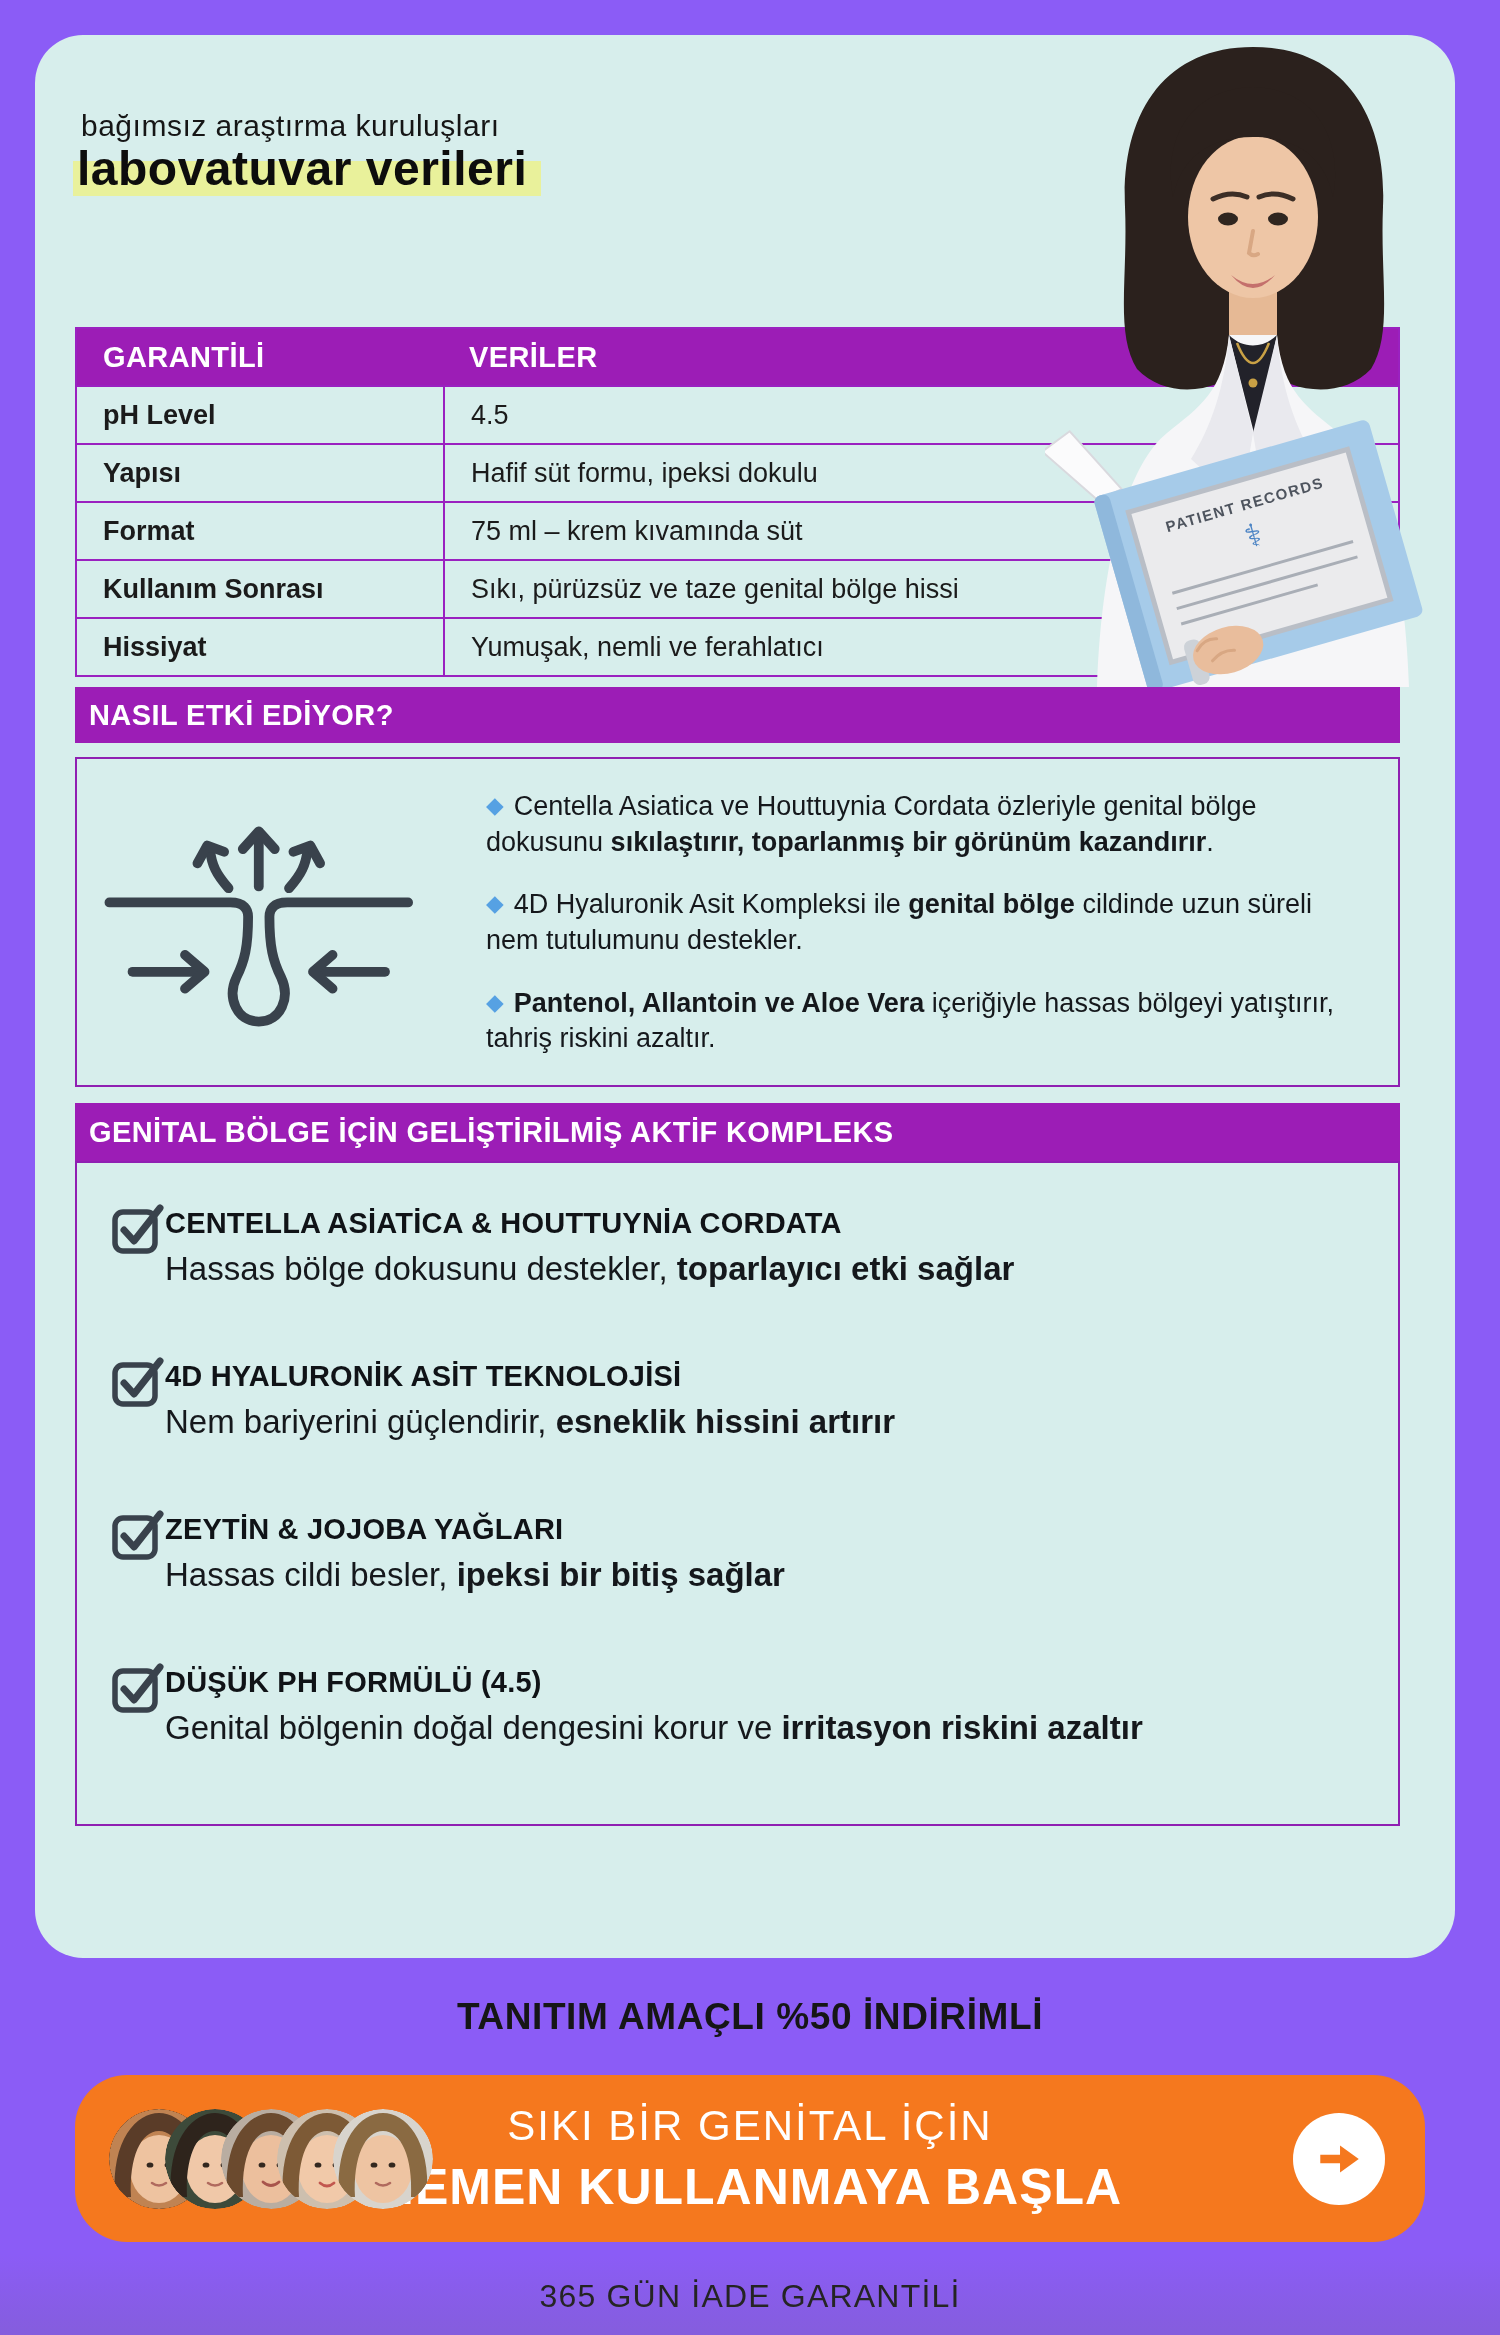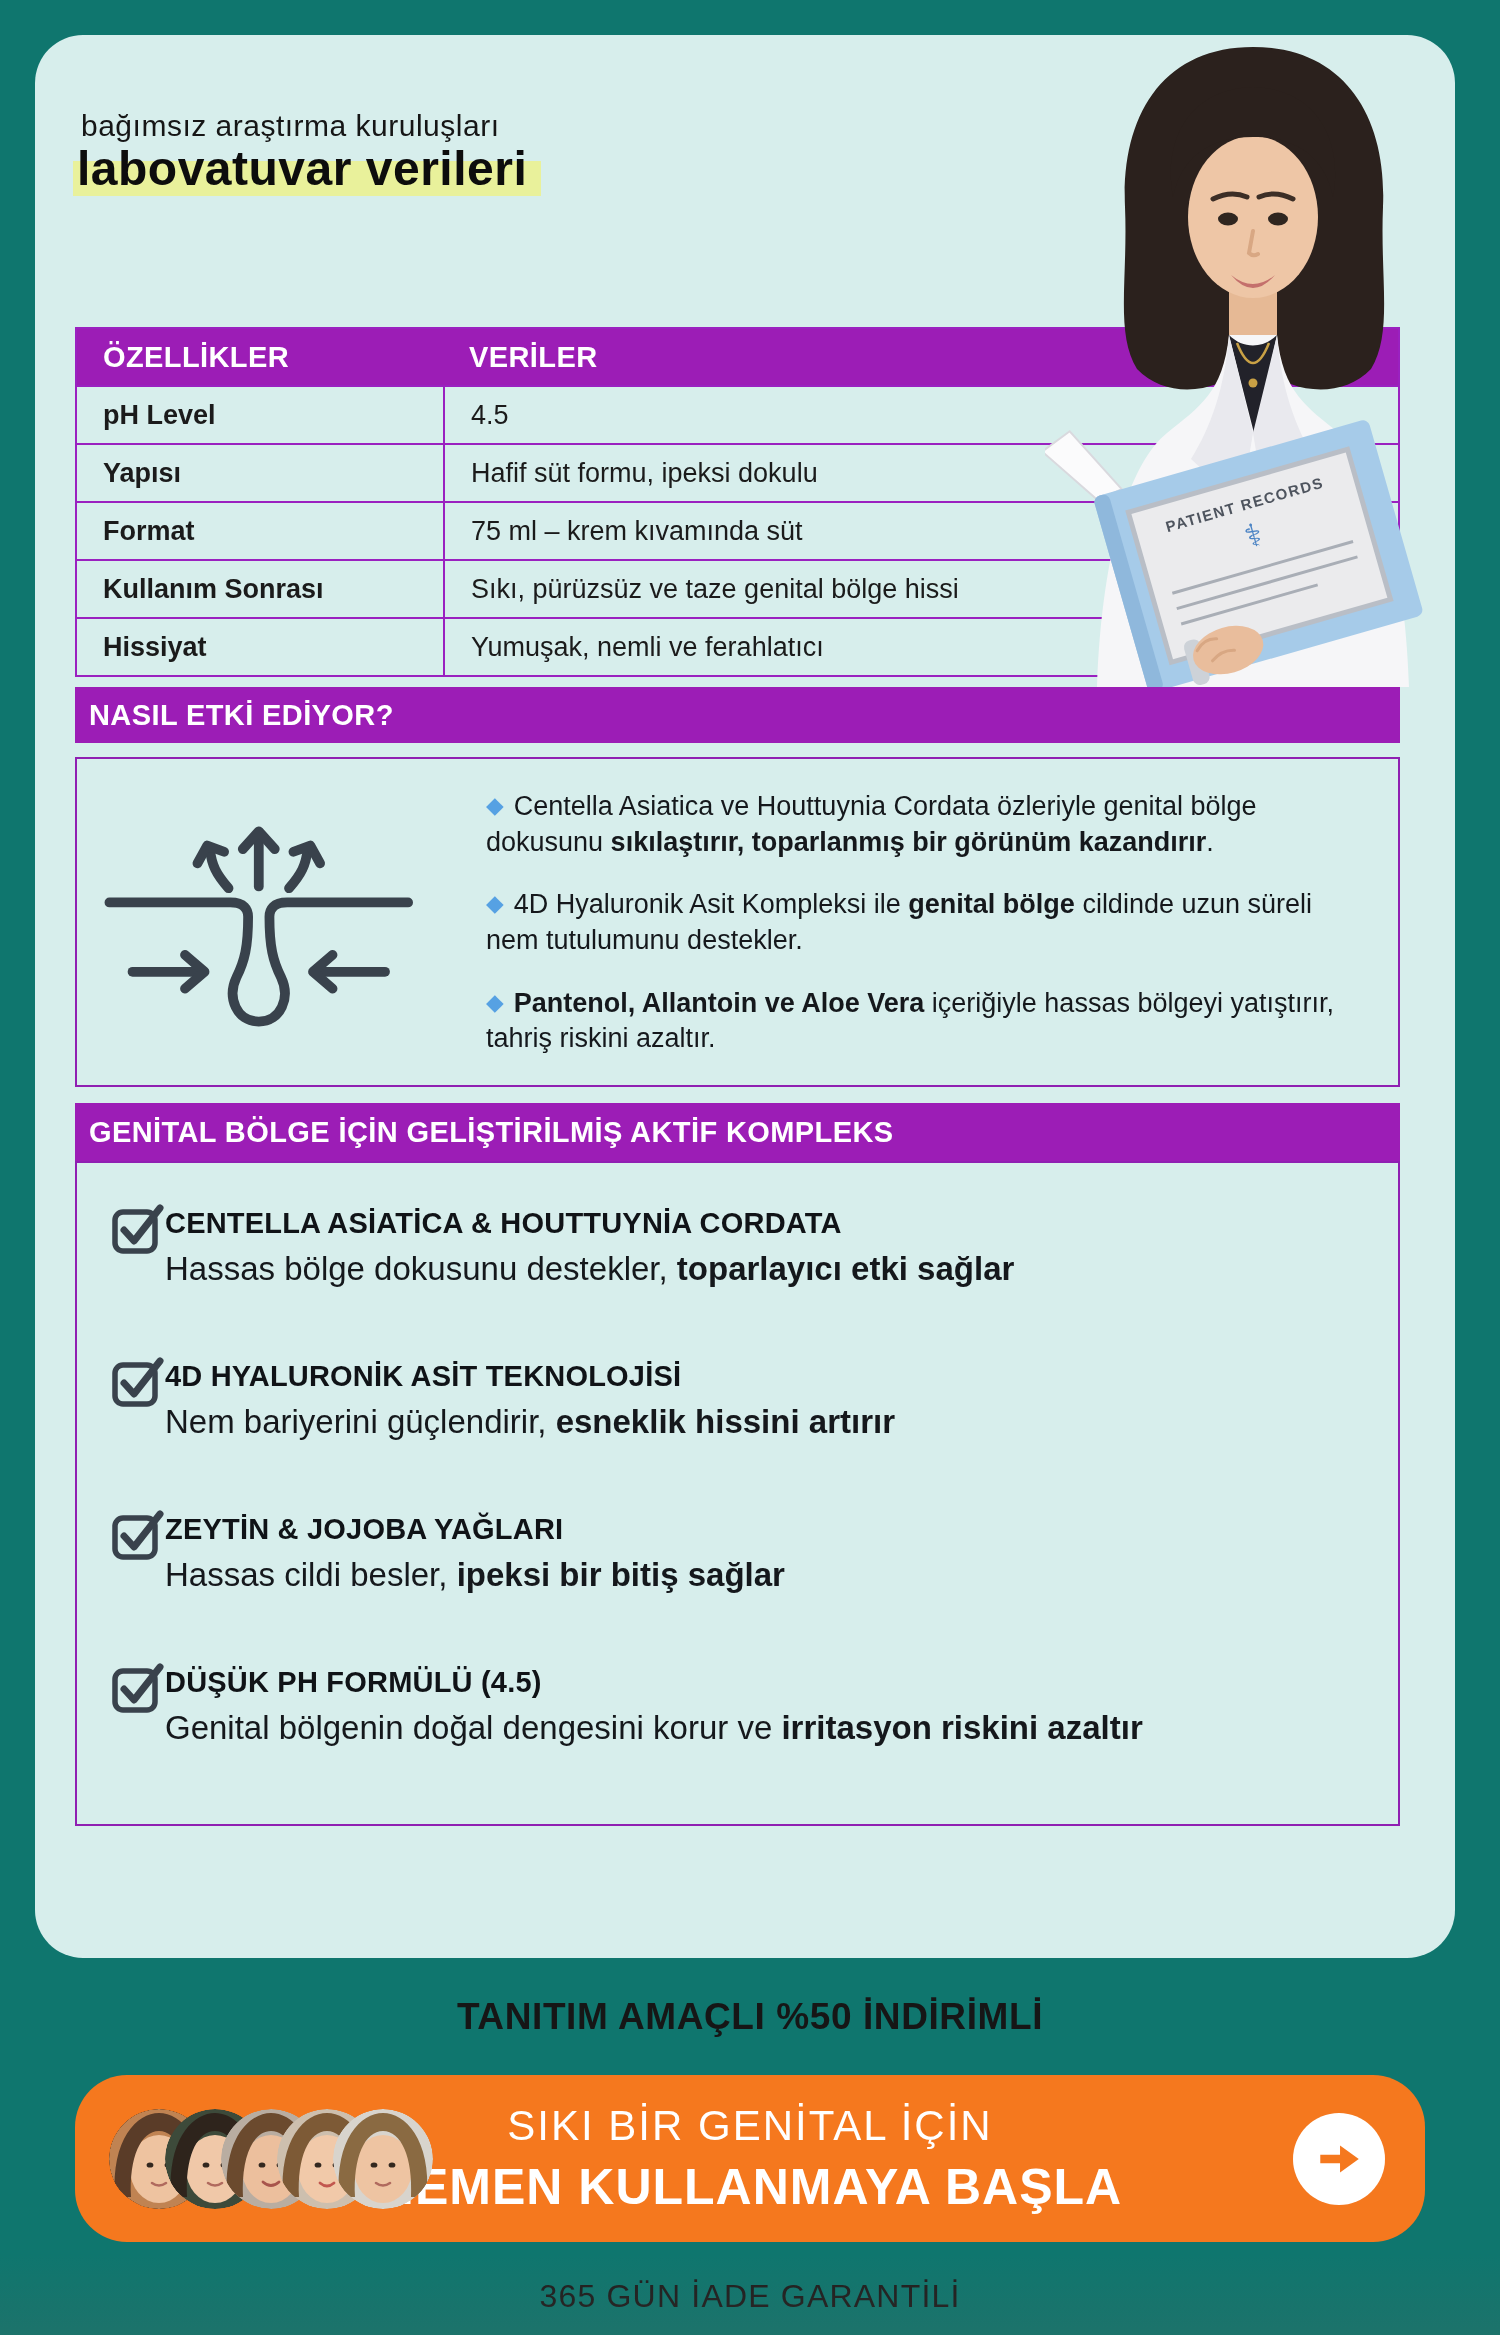--- a/index.html
+++ b/index.html
@@ -1,19 +1,19 @@
 <!DOCTYPE html>
 <html lang="tr"><head>
 <meta charset="utf-8">
 <style>
   * { margin:0; padding:0; box-sizing:border-box; }
   body { background:#f7f5ef; }
   .page{
     position:relative; width:1500px; height:2335px; overflow:hidden;
-    background:#0f766e; font-family:"Liberation Sans", sans-serif; color:#1b1b1b;
+    background:#8b5cf6; font-family:"Liberation Sans", sans-serif; color:#1b1b1b;
   }
   .page::after{
     content:""; position:absolute; left:0; right:0; bottom:0; height:80px;
     background:linear-gradient(180deg, rgba(100,98,90,0) 0%, rgba(100,98,90,.16) 100%);
     pointer-events:none;
   }
 
   
   .card{
     position:absolute; left:35px; top:35px; width:1420px; height:1923px;
@@ -163,21 +163,21 @@
         <text x="214" y="512" text-anchor="middle" font-size="32" fill="#4b83c4">⚕</text>
         <path d="M120,534 H308 M120,550 H308 M120,566 H262" stroke="#a9aeb6" stroke-width="3"></path>
         <rect x="116" y="584" width="17" height="46" rx="7" fill="#cdd2d8"></rect>
         <ellipse cx="158" cy="604" rx="36" ry="23" fill="#e9bd9c"></ellipse>
         <path d="M128,596 q10,-10 22,-6 M140,610 q12,-8 24,-4" stroke="#d8a783" stroke-width="3" fill="none" stroke-linecap="round"></path>
       </g>
     </svg>
 
     <div class="table">
       <div class="t-head">
-        <div>ÖZELLİKLER</div>
+        <div>GARANTİLİ</div>
         <div>VERİLER</div>
       </div>
       <div class="t-row">
         <div class="t-label">pH Level</div>
         <div class="t-value">4.5</div>
       </div>
       <div class="t-row">
         <div class="t-label">Yapısı</div>
         <div class="t-value">Hafif süt formu, ipeksi dokulu</div>
       </div>

